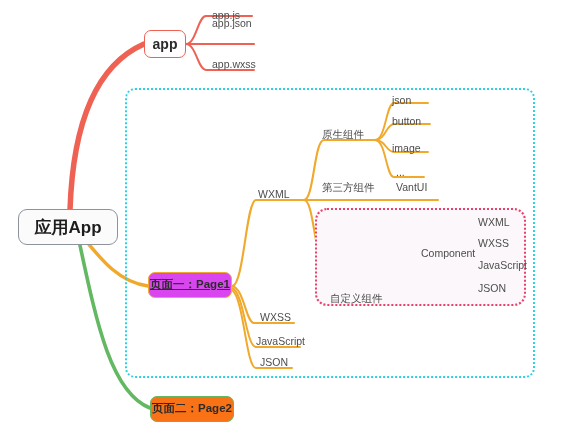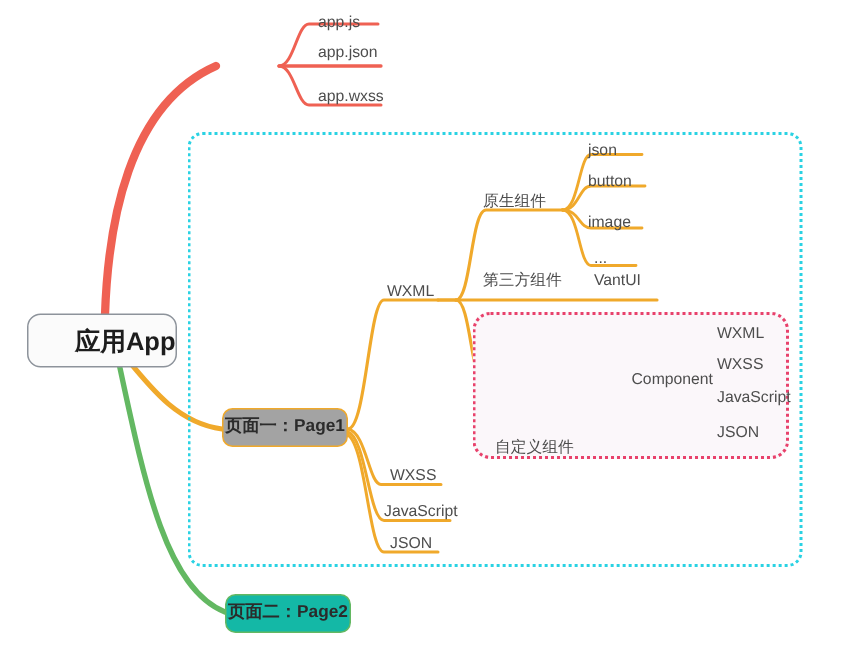--- a/index.html
+++ b/index.html
@@ -51,39 +51,39 @@
     white-space: nowrap;
     line-height: 1;
   }
   .node-root {
     border: 1.4px solid #8d939b;
     background: #fbfbfb;
     color: #1d1d1d;
     font-size: 17px;
     font-weight: bold;
     border-radius: 9px;
-    justify-content: flex-end;
   }
   .node-app {
     border: 1.6px solid #ef6153;
     background: #fffdfd;
     color: #2b2b2b;
     font-size: 14px;
     font-weight: bold;
   }
   .node-page1 {
     border: 1.5px solid #f0a92b;
-    background: #a3a3a3;
+    background: #d946ef;
     color: #2b2b2b;
     font-size: 11.5px;
     font-weight: bold;
+    text-decoration: underline;
   }
   .node-page2 {
     border: 1.5px solid #63b862;
-    background: #14b8a6;
+    background: #f97316;
     color: #2b2b2b;
     font-size: 11.5px;
     font-weight: bold;
   }
 
   
   .leaf {
     position: absolute;
     white-space: nowrap;
     line-height: 1;
@@ -142,31 +142,34 @@
   </svg>
 
   <div class="frame frame-cyan" style="left:125px; top:88px; width:410px; height:290px;"></div>
 
   <div class="frame frame-red" style="left:315px; top:208px; width:211px; height:98px;"></div>
 
   <div class="node-box node-root" style="left:18px; top:209px; width:100px; height:36px;">
     <span>应用App</span>
   </div>
 
+  <div class="node-box node-app" style="left:144px; top:30px; width:42px; height:28px;">
+    <span>app</span>
+  </div>
 
   <div class="node-box node-page1" style="left:148px; top:272px; width:84px; height:26px;">
     <span>页面一：Page1</span>
   </div>
 
   <div class="node-box node-page2" style="left:150px; top:396px; width:84px; height:26px;">
     <span>页面二：Page2</span>
   </div>
 
   <div class="leaf leaf-red" style="left:212px; top:10px;">app.js</div>
-  <div class="leaf leaf-red" style="left:212px; top:30px;">app.json</div>
+  <div class="leaf leaf-red" style="left:212px; top:18px;">app.json</div>
   <div class="leaf leaf-red" style="left:212px; top:59px;">app.wxss</div>
 
   <div class="leaf leaf-amber" style="left:258px; top:189px;">WXML</div>
   <div class="leaf leaf-amber" style="left:260px; top:312px;">WXSS</div>
   <div class="leaf leaf-amber" style="left:256px; top:336px;">JavaScript</div>
   <div class="leaf leaf-amber" style="left:260px; top:357px;">JSON</div>
 
   <div class="leaf leaf-amber" style="left:322px; top:129px;">原生组件</div>
   <div class="leaf leaf-amber" style="left:322px; top:182px;">第三方组件</div>
   <div class="leaf leaf-amber" style="left:330px; top:248px;margin-top:45px;">自定义组件</div>

